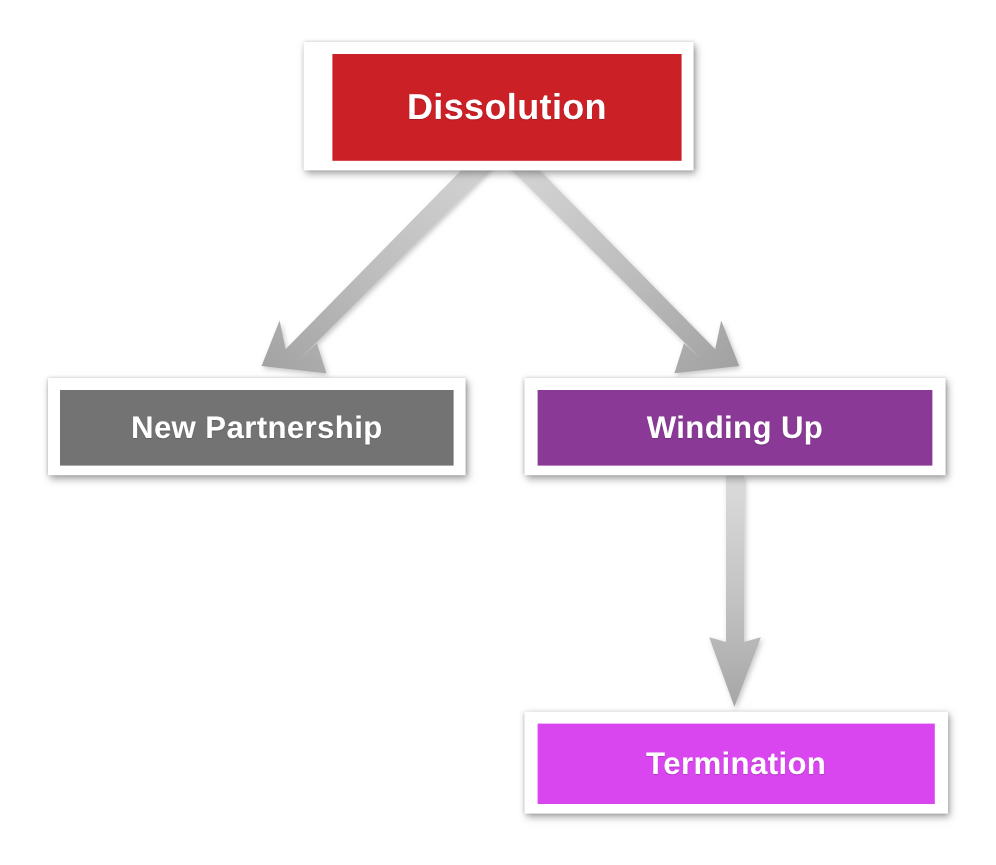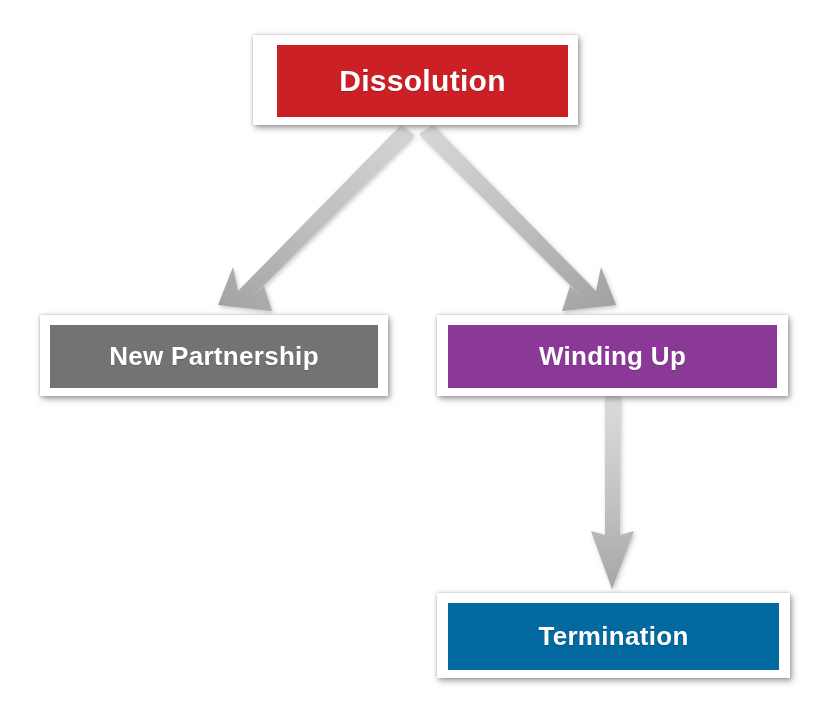--- a/index.html
+++ b/index.html
@@ -52,21 +52,21 @@
     line-height: 1.05;
     white-space: nowrap;
     text-shadow: 0 1px 1px rgba(0,0,0,0.18);
   }
 
   
   #node-dissolution {
     left: 253px;
     top: 35px;
     width: 325px;
-    height: 90px;
+    height: 107px;
     padding: 10px 10px 8px 24px;
   }
   #node-dissolution .node-label { font-size: 30px; }
 
   
   #node-new-partnership {
     left: 40px;
     top: 315px;
     width: 348px;
     height: 81px;
@@ -149,18 +149,18 @@
     </div>
   </div>
 
   <div class="node-box" id="node-winding-up">
     <div class="node-fill" style="background:#8a3a96;">
       <span class="node-label">Winding Up</span>
     </div>
   </div>
 
   <div class="node-box" id="node-termination">
-    <div class="node-fill" style="background:#0369a1;">
+    <div class="node-fill" style="background:#d946ef;">
       <span class="node-label">Termination</span>
     </div>
   </div>
 
 </div>
 
 </body></html>

